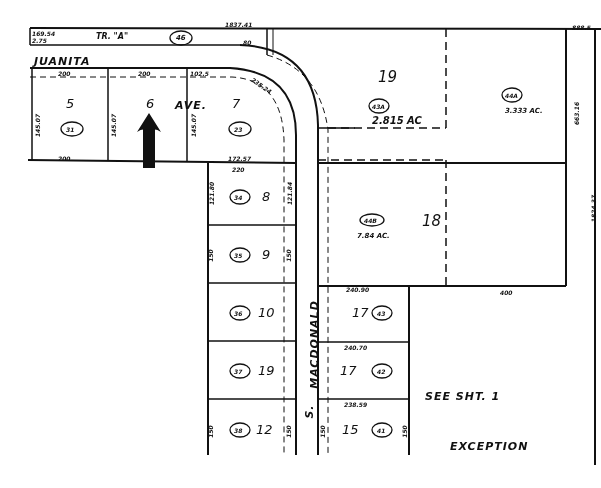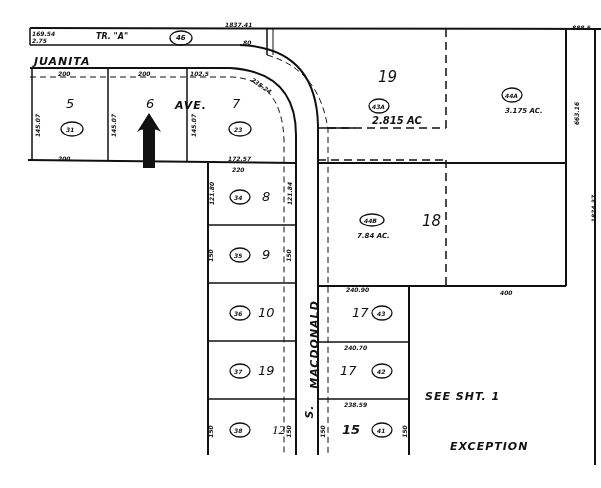--- a/index.html
+++ b/index.html
@@ -116,26 +116,26 @@
 <div class="lbl small" style="left:234px;top:252px;">35</div>
 <div class="lbl small vert" style="left:204px;top:252px;">150</div>
 <div class="lbl small vert" style="left:282px;top:252px;">150</div>
 
 <div class="lbl lot-num" style="left:258px;top:305px;">10</div>
 <div class="lbl small" style="left:234px;top:310px;">36</div>
 
 <div class="lbl lot-num" style="left:258px;top:363px;">19</div>
 <div class="lbl small" style="left:234px;top:368px;">37</div>
 
-<div class="lbl lot-num" style="left:272px;top:422px;font-family:Liberation Serif, serif;">12</div>
+<div class="lbl lot-num" style="left:256px;top:422px;">12</div>
 <div class="lbl small" style="left:234px;top:427px;">38</div>
 <div class="lbl small vert" style="left:204px;top:428px;">150</div>
 <div class="lbl small vert" style="left:282px;top:428px;">150</div>
 
-<div class="lbl lot-num" style="left:342px;top:422px;font-weight:bold;">15</div>
+<div class="lbl lot-num" style="left:342px;top:422px;">15</div>
 <div class="lbl small" style="left:377px;top:427px;">41</div>
 <div class="lbl small" style="left:344px;top:401px;">238.59</div>
 <div class="lbl small vert" style="left:316px;top:428px;">150</div>
 <div class="lbl small vert" style="left:398px;top:428px;">150</div>
 
 <div class="lbl lot-num" style="left:340px;top:363px;">17</div>
 <div class="lbl small" style="left:377px;top:368px;">42</div>
 <div class="lbl small" style="left:344px;top:344px;">240.70</div>
 
 <div class="lbl lot-num" style="left:352px;top:305px;text-align:center;">17</div>
@@ -145,20 +145,20 @@
 <div class="lbl lot-num" style="left:422px;top:212px;font-size:15px;">18</div>
 <div class="lbl small" style="left:364px;top:217px;">44B</div>
 <div class="lbl small" style="left:357px;top:232px;font-size:7px;text-align:right;">7.84 AC.</div>
 <div class="lbl small" style="left:500px;top:289px;">400</div>
 
 <div class="lbl lot-num" style="left:378px;top:68px;font-size:15px;">19</div>
 <div class="lbl small" style="left:372px;top:103px;">43A</div>
 <div class="lbl small" style="left:372px;top:115px;font-size:10px;">2.815 AC</div>
 
 <div class="lbl small" style="left:505px;top:92px;">44A</div>
-<div class="lbl small" style="left:505px;top:107px;font-size:7px;">3.175 AC.</div>
+<div class="lbl small" style="left:505px;top:107px;font-size:7px;">3.333 AC.</div>
 
 <div class="lbl small" style="left:572px;top:24px;">888.5</div>
 <div class="lbl small vert" style="left:565px;top:110px;">663.16</div>
 <div class="lbl small vert" style="left:580px;top:205px;">1824.37</div>
 
 <div class="lbl note" style="left:425px;top:390px;">SEE SHT. 1</div>
 <div class="lbl note" style="left:450px;top:440px;">EXCEPTION</div>
 
 </body></html>

